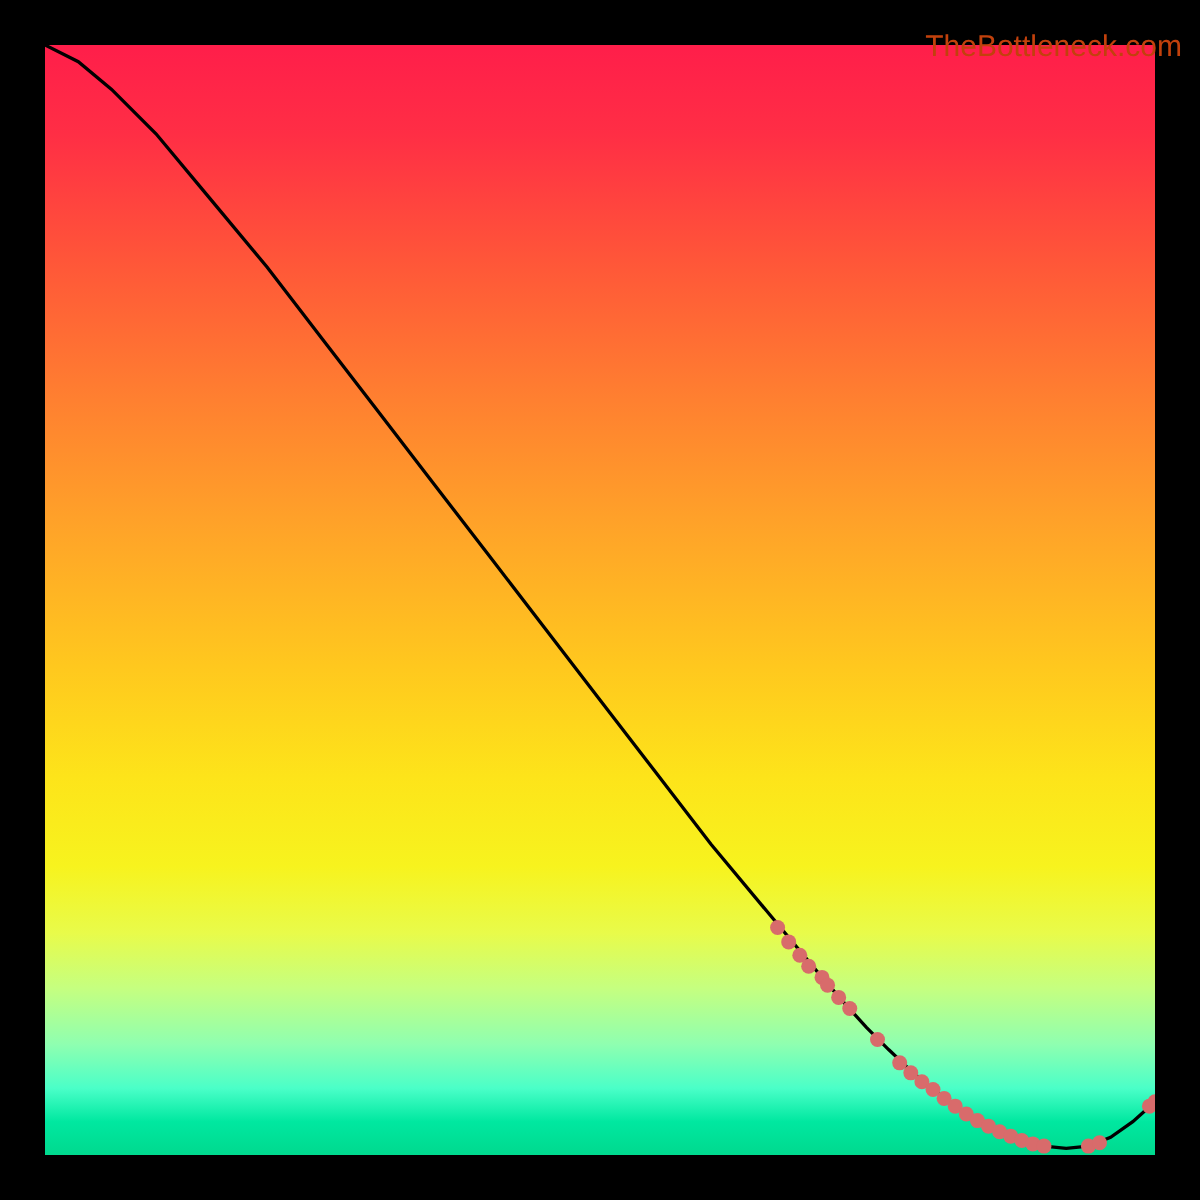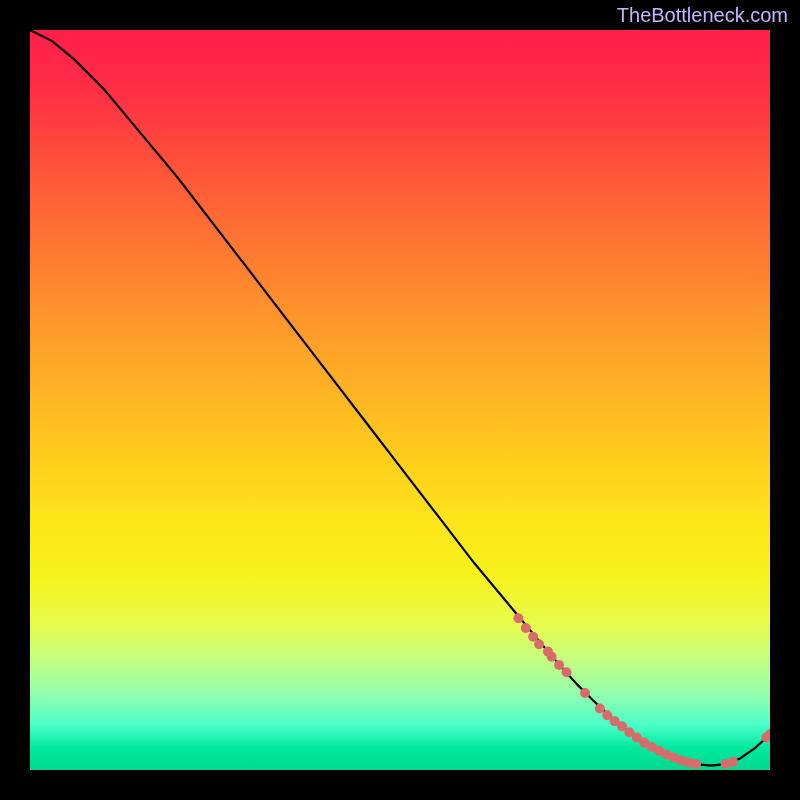--- a/index.html
+++ b/index.html
@@ -5,23 +5,23 @@
   * { margin: 0; padding: 0; box-sizing: border-box; }
   body {
     width: 800px;
     height: 800px;
     background: #000;
     position: relative;
     font-family: Arial, sans-serif;
   }
   .watermark {
     position: absolute;
-    top: 4px;
+    top: 20px;
     right: 12px;
-    color: #c4b5fd;
+    color: #c2410c;
     font-size: 20px;
     z-index: 10;
   }
   .plot-area {
     position: absolute;
     left: 30px;
     top: 30px;
     width: 740px;
     height: 740px;
   }

